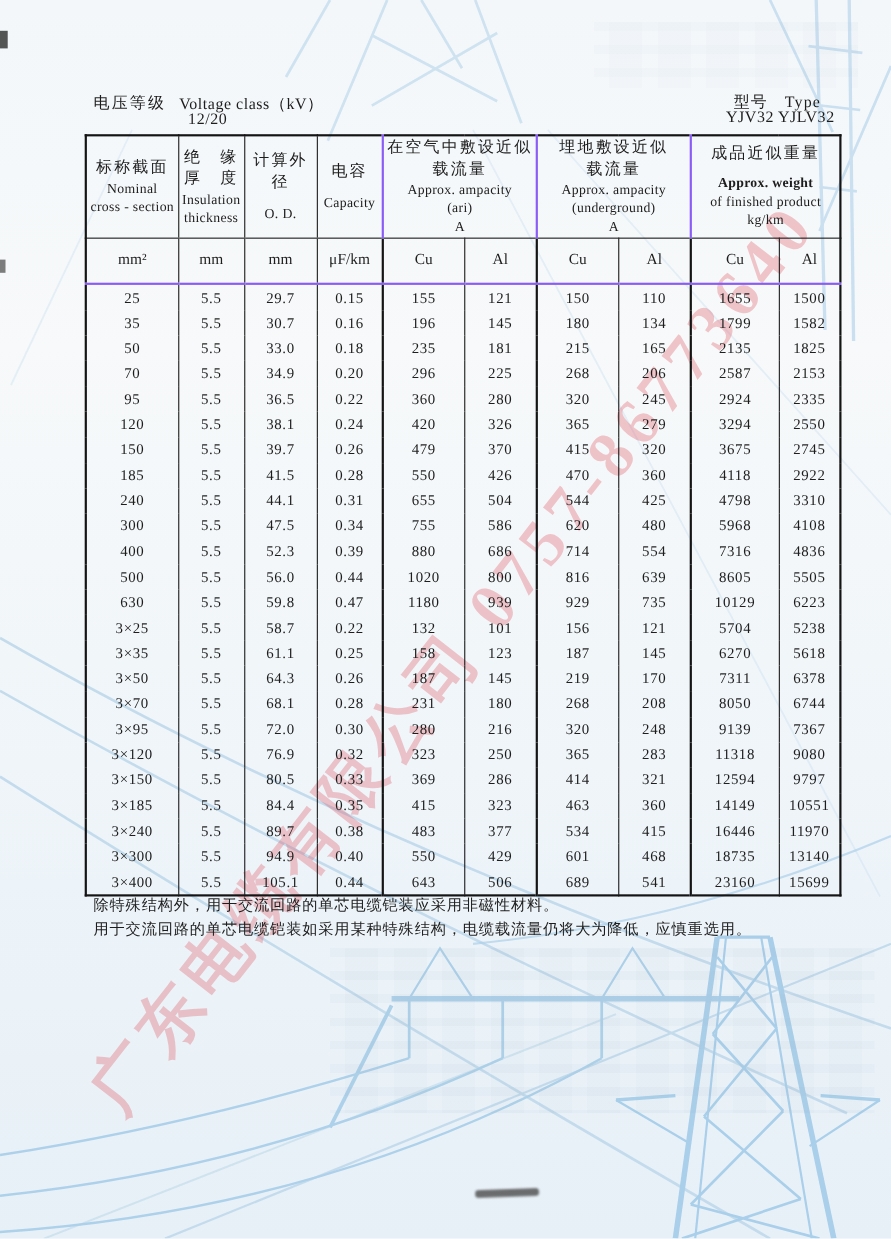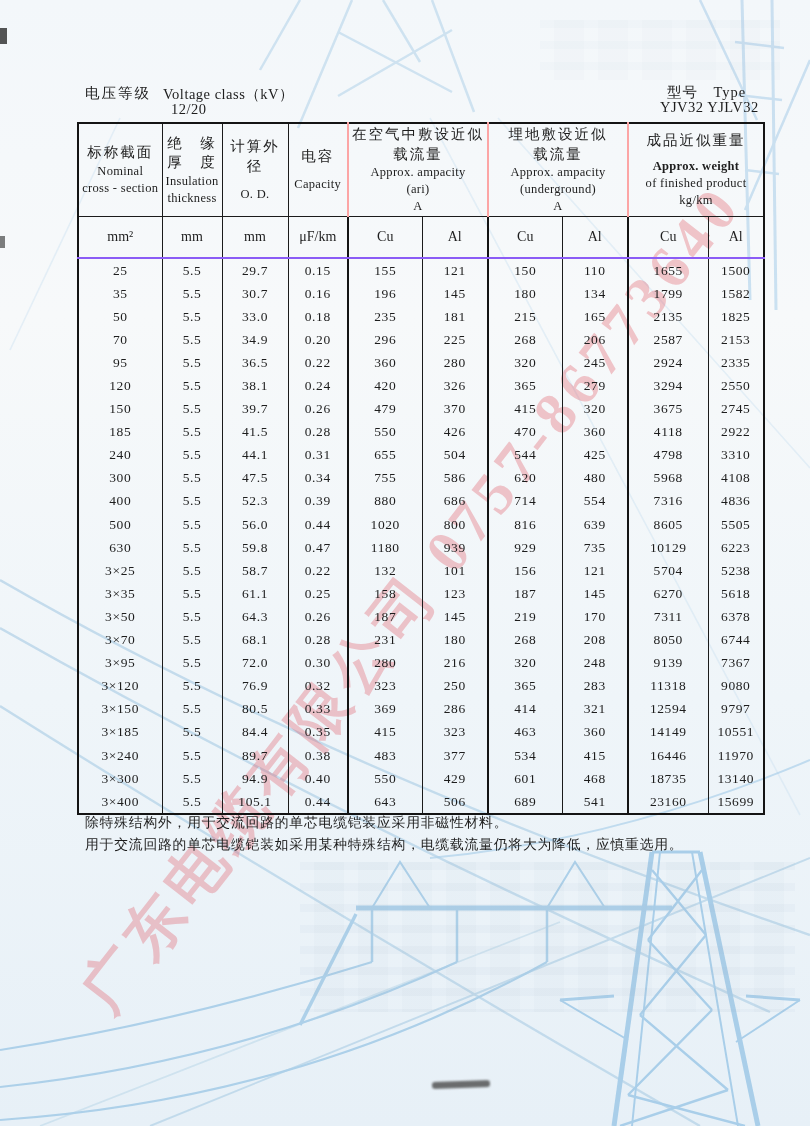--- a/index.html
+++ b/index.html
@@ -37,21 +37,21 @@
   }
   table.spec th,table.spec td{
     border-left:1px solid #1b1b1b;padding:0;text-align:center;vertical-align:middle;
     font-weight:normal;background:transparent;
   }
   table.spec{border:2px solid #141414;}
   table.spec th:first-child,table.spec td:first-child{border-left:none;}
   tr.main-header th{height:92px;border-bottom:1.5px solid #1b1b1b;font-size:14.5px;line-height:1.35;}
   tr.units-row th{height:40px;border-bottom:2px solid #8b5cf6;font-size:14px;}
   
-  tr.main-header th.grp{border-left:2px solid #fca5a5;}
+  tr.main-header th.grp{border-left:2px solid #8b5cf6;}
   tr.units-row th:nth-child(5),tr.units-row th:nth-child(7),tr.units-row th:nth-child(9),
   tbody td:nth-child(5),tbody td:nth-child(7),tbody td:nth-child(9){border-left:2px solid #141414;}
   tbody td{height:23.1px;letter-spacing:.6px;font-size:13.5px;}
   .cn{letter-spacing:2px;}
   .en{font-size:12.5px;letter-spacing:.3px;}
   .note-line{position:absolute;left:70px;font-size:13.8px;letter-spacing:.8px;}
 
   
   .artifact{position:absolute;z-index:3;background:#2a2a2a;}
   .smudge{

